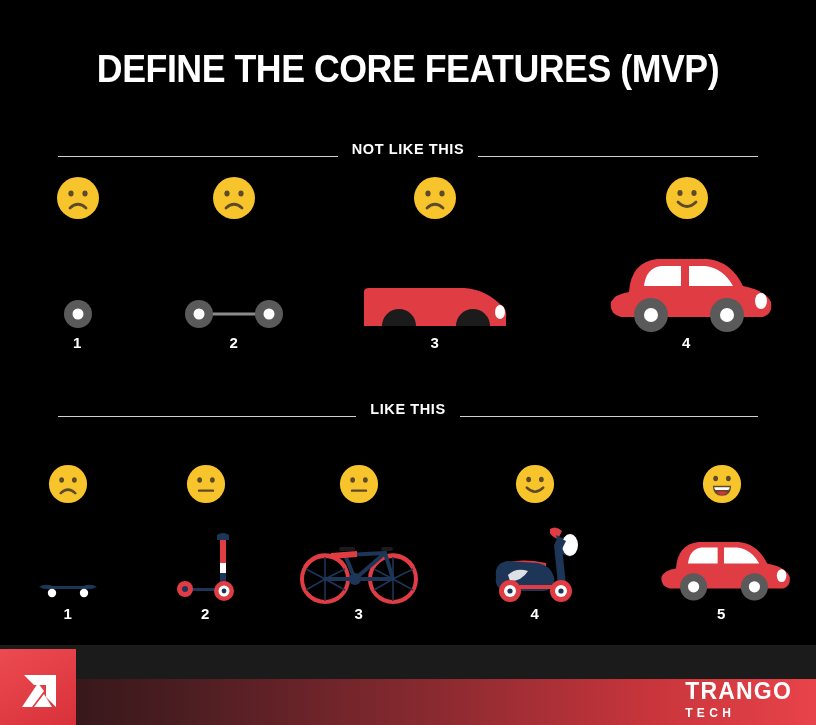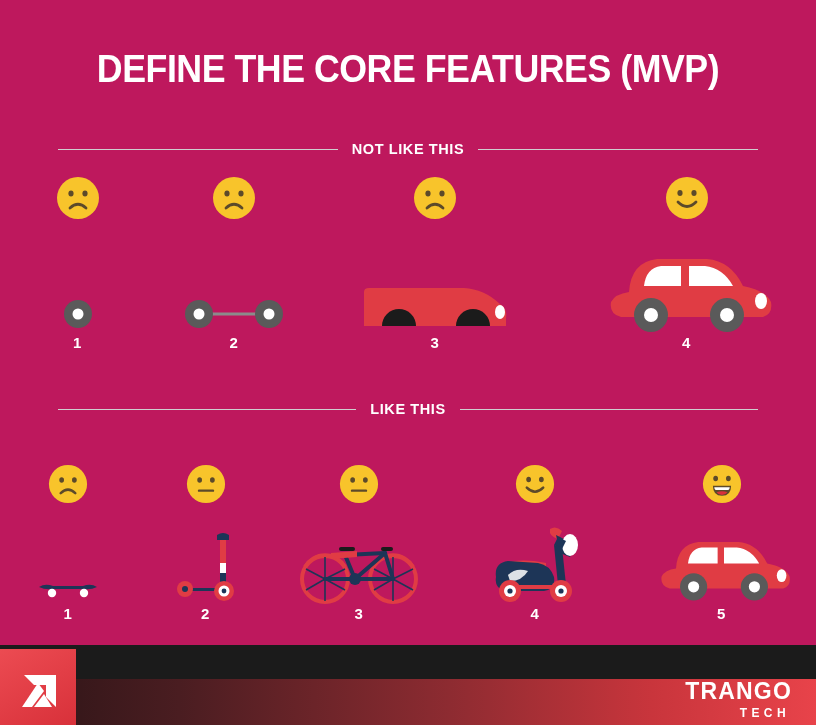--- a/index.html
+++ b/index.html
@@ -11,21 +11,21 @@
     width: 816px;
     height: 725px;
     overflow: hidden;
     font-family: "Liberation Sans", sans-serif;
     color: #ffffff;
     position: relative;
   }
   #infographic {
     position: absolute;
     inset: 0;
-    background: #be185d;
+    background: #000000;
   }
 
   
   .title {
     position: absolute;
     top: 48px;
     left: 0;
     width: 816px;
     text-align: center;
     font-size: 38px;
@@ -35,21 +35,21 @@
     font-family: "Liberation Sans", sans-serif;
     transform: scaleX(0.94);
   }
 
   
   .divider {
     position: absolute;
     left: 58px;
     width: 700px;
     display: flex;
-    align-items: center;
+    align-items: flex-end;
     gap: 14px;
   }
   .divider .rule {
     flex: 1 1 auto;
     height: 1px;
     background: #cfcfcf;
   }
   .divider .dlabel {
     font-size: 14.5px;
     font-weight: bold;
@@ -114,21 +114,21 @@
     height: 76px;
     background: linear-gradient(150deg, #ec4b52 0%, #d8313a 100%);
     display: flex;
     align-items: center;
     justify-content: center;
   }
   .brand {
     position: absolute;
     right: 24px;
     bottom: 6px;
-    text-align: right;
+    text-align: left;
     line-height: 1;
   }
   .brand-main {
     font-size: 23px;
     font-weight: bold;
     letter-spacing: 1.2px;
     color: #ffffff;
     display: block;
   }
   .brand-sub {

